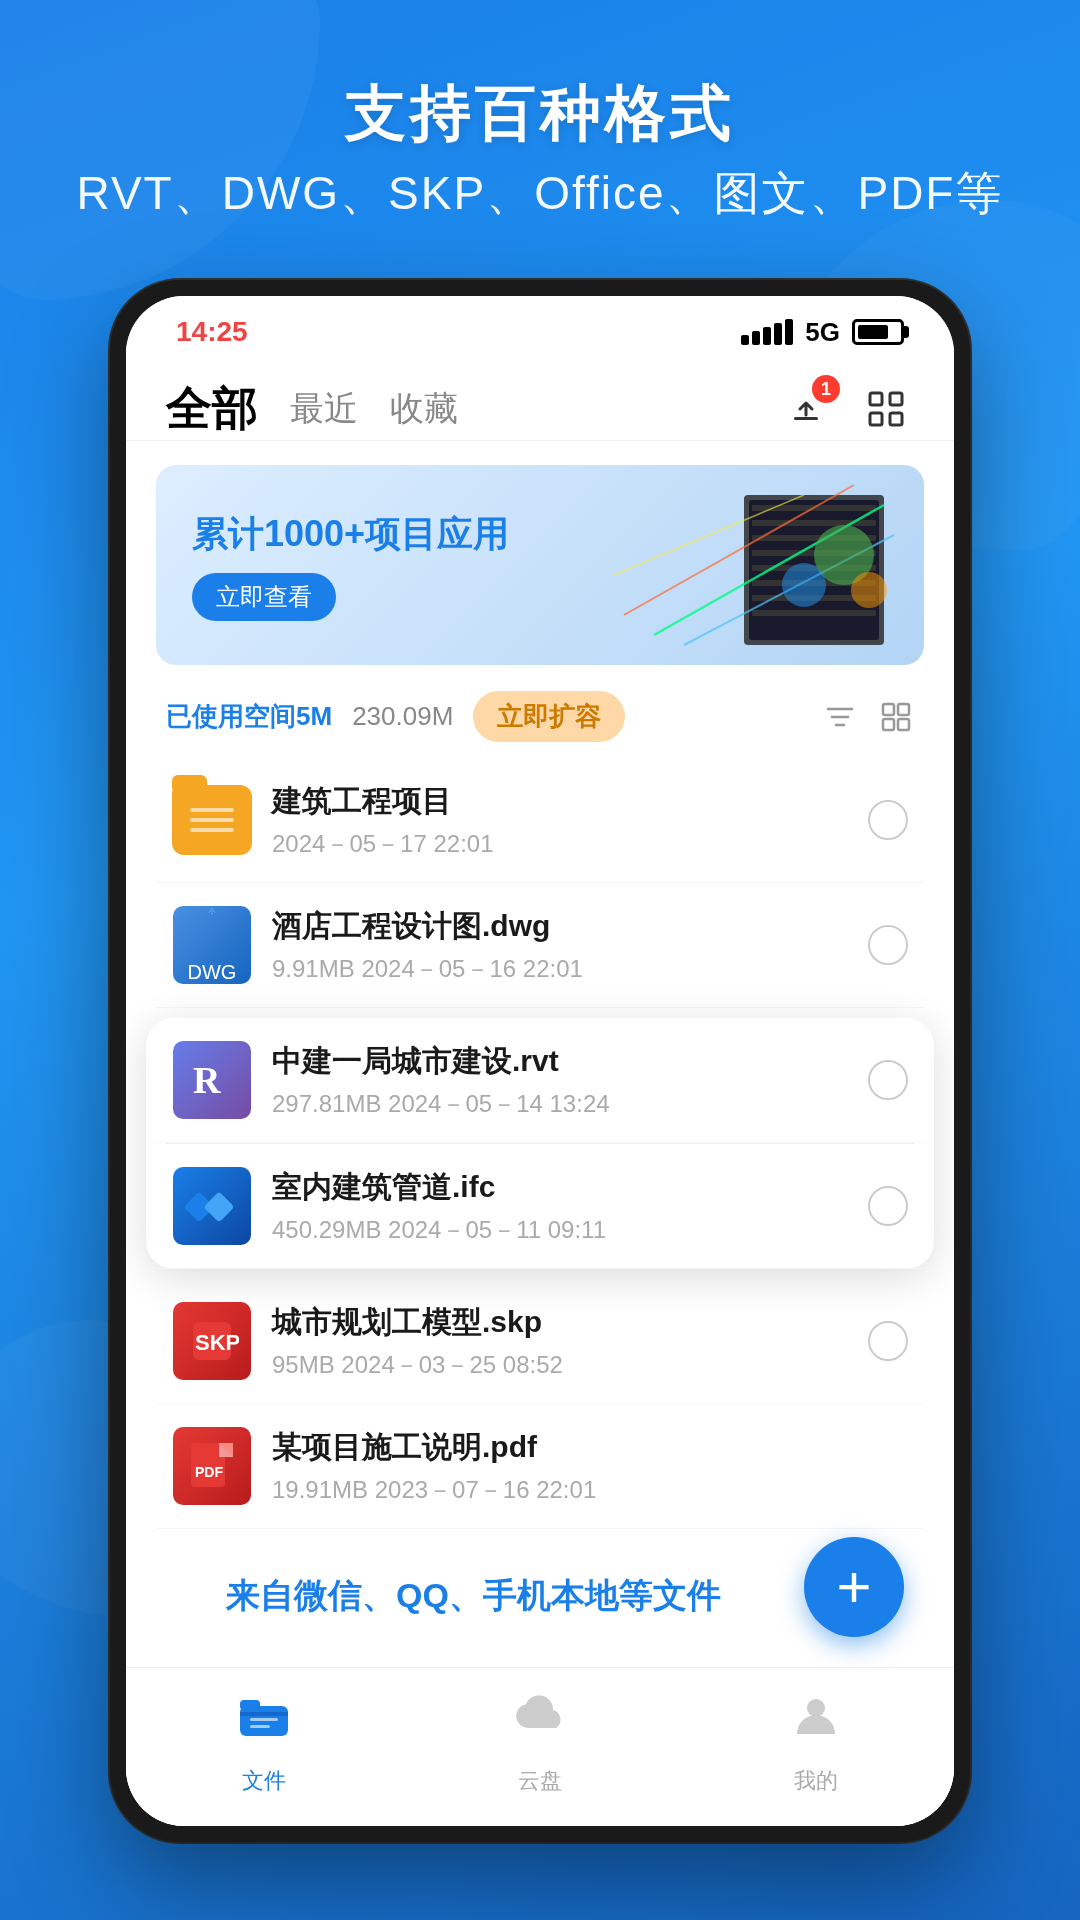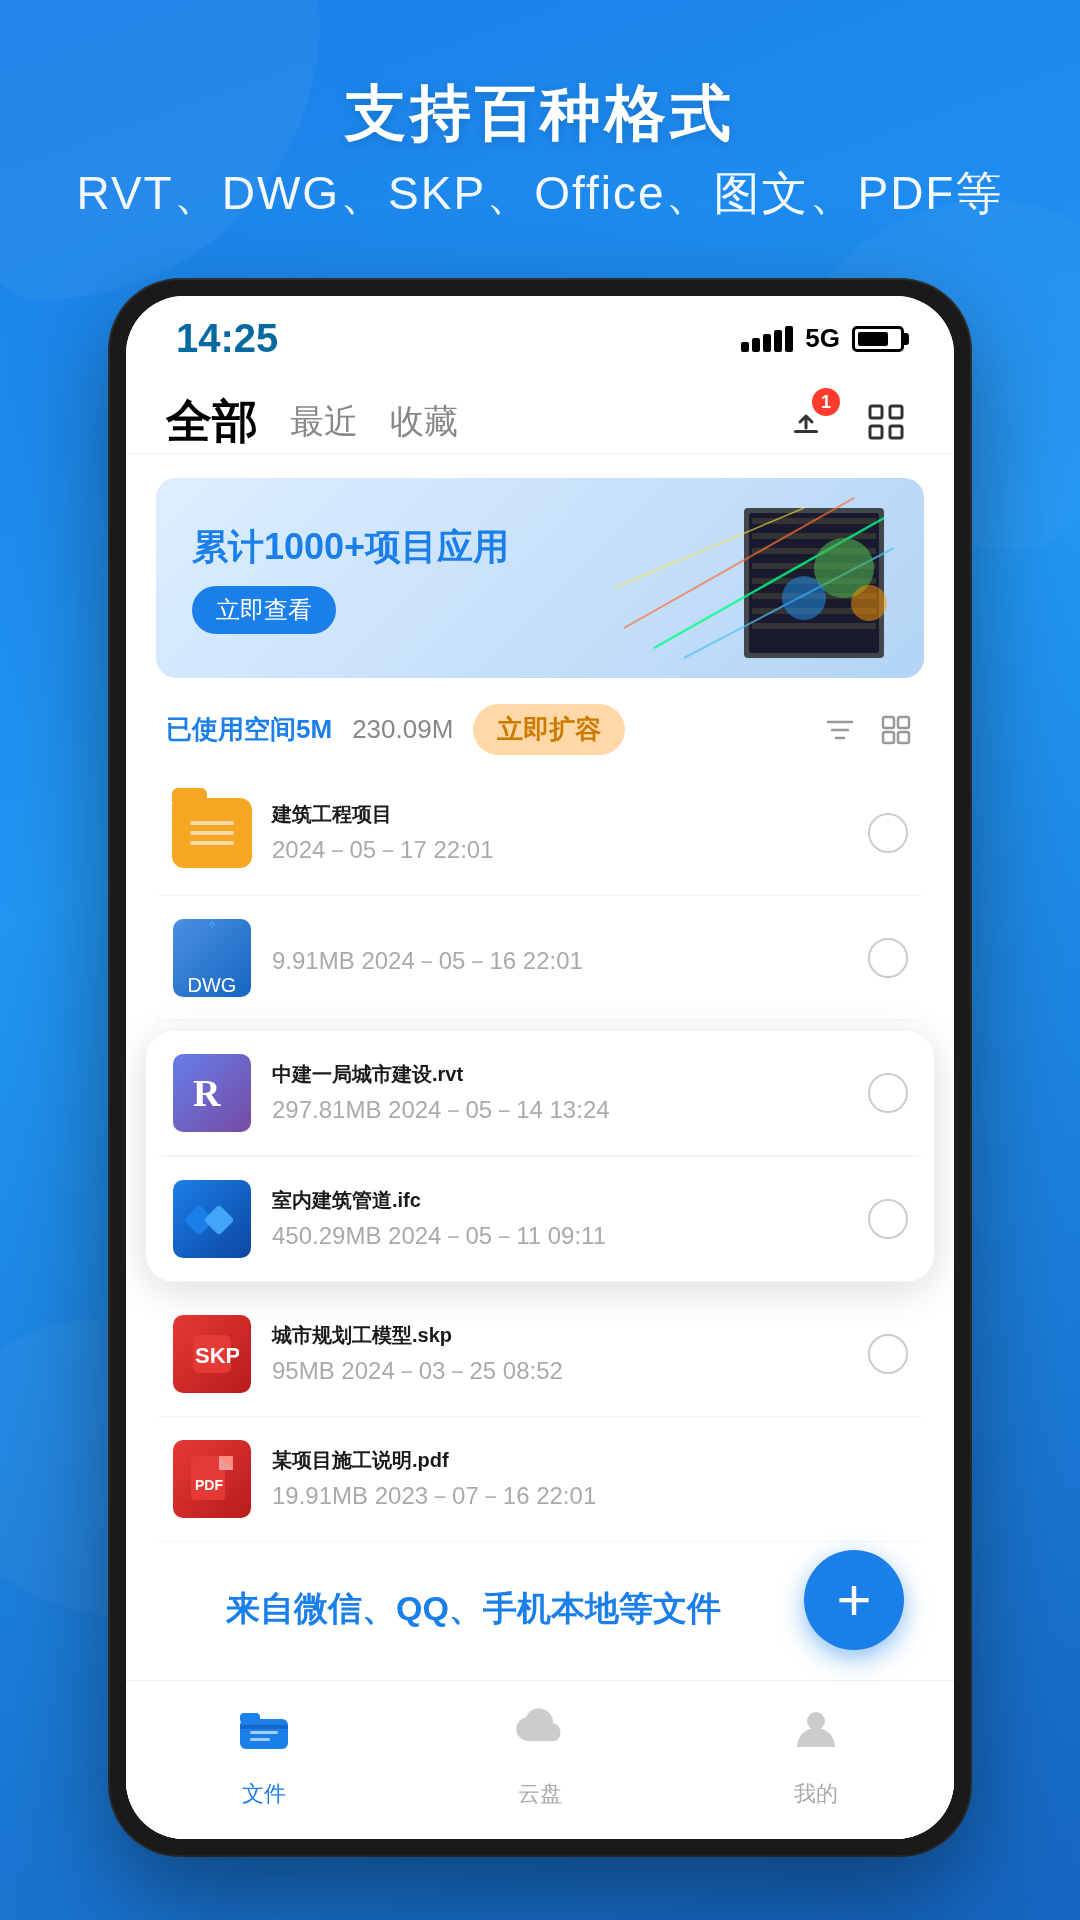--- a/index.html
+++ b/index.html
@@ -88,23 +88,23 @@
 
     
     .status-bar {
       background: #ffffff;
       padding: 20px 50px 10px;
       display: flex;
       justify-content: space-between;
       align-items: center;
     }
     .status-time {
-      font-size: 40px;
+      font-size: 28px;
       font-weight: 600;
-      color: #0369a1;
+      color: #ef4444;
     }
     .status-icons {
       display: flex;
       align-items: center;
       gap: 12px;
     }
     .signal-bars {
       display: flex;
       gap: 3px;
       align-items: flex-end;
@@ -327,21 +327,21 @@
     .folder-line {
       width: 44px;
       height: 4px;
       background: rgba(255,255,255,0.6);
       border-radius: 2px;
     }
     .file-info {
       flex: 1;
     }
     .file-name {
-      font-size: 20px;
+      font-size: 30px;
       font-weight: 600;
       color: #1a1a1a;
     }
     .file-meta {
       font-size: 24px;
       color: #aaa;
       margin-top: 6px;
     }
     .file-check {
       width: 40px;
@@ -615,20 +615,21 @@
                 <svg width="50" height="50" viewBox="0 0 50 50">
                   <rect x="5" y="5" width="40" height="40" rx="4" fill="none"></rect>
                   <path d="M10 35 L25 10 L40 35" stroke="#4fc3f7" stroke-width="3" fill="none"></path>
                   <path d="M15 27 L35 27" stroke="#4fc3f7" stroke-width="2.5"></path>
                   <circle cx="25" cy="38" r="4" fill="#4fc3f7"></circle>
                 </svg>
                 <div class="dwg-label">DWG</div>
               </div>
             </div>
             <div class="file-info">
+              <div class="file-name">酒店工程设计图.dwg</div>
               <div class="file-meta">9.91MB   2024－05－16 22:01</div>
             </div>
             <div class="file-check"></div>
           </div>
 
         </div>
 
         <div style="position:relative; margin: 10px 20px; background:#fff; border-radius:28px; box-shadow: 0 8px 40px rgba(0,0,0,0.14); padding: 0 10px; z-index:10;">
 
           <div class="file-item">

